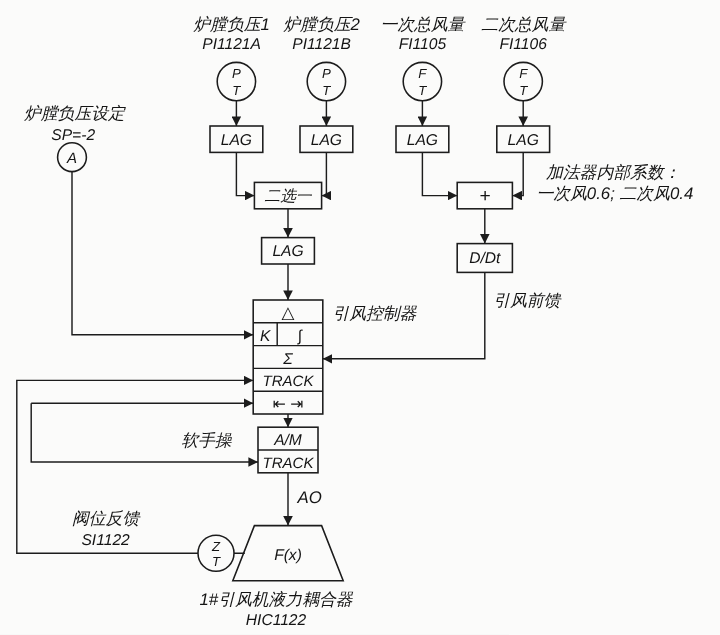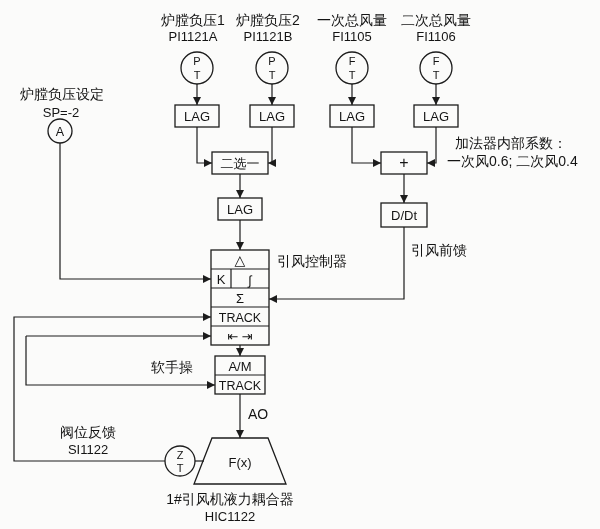--- a/index.html
+++ b/index.html
@@ -1,16 +1,16 @@
 <!DOCTYPE html>
 <html><head>
 <meta charset="utf-8">
 <style>
   html,body{margin:0;padding:0;background:#f4f4f2;}
-  .page{width:600px;height:529px;background:#fbfbfa;position:relative;overflow:hidden;}
+  .page{width:600px;height:529px;background:#fbfbfa;position:relative;overflow:hidden;font-style:italic;}
   svg text{font-family:"Liberation Sans","DejaVu Sans",sans-serif;fill:#141414;}
   .t14{font-size:14px;}
   .t13{font-size:13px;}
   .t12{font-size:12.5px;}
   .t11{font-size:11px;}
   .sym{font-size:14px;}
   .plus{font-size:16px;}
   .shape{fill:#fbfbfa;stroke:#1c1c1c;stroke-width:1.3;}
   .wire{fill:none;stroke:#1c1c1c;stroke-width:1.2;}
 </style>

